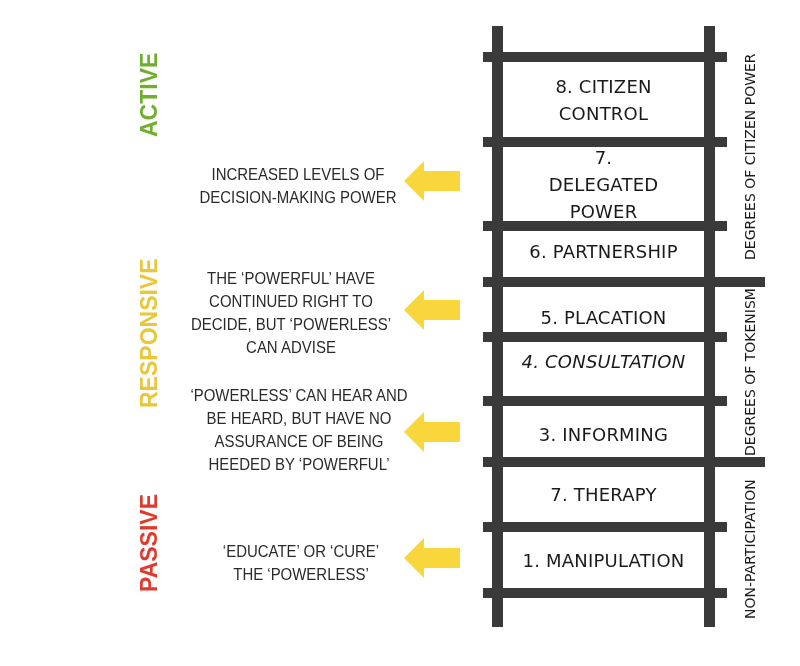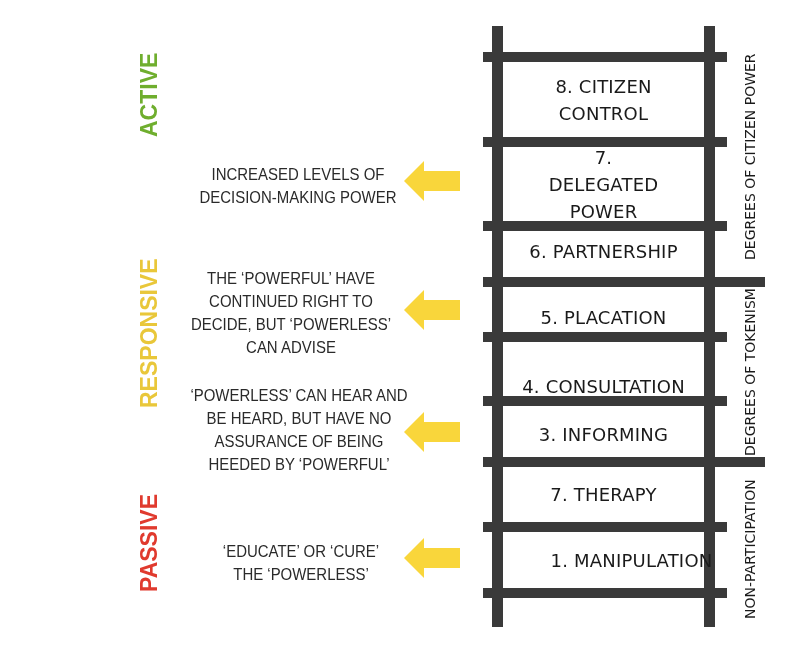--- a/index.html
+++ b/index.html
@@ -48,24 +48,24 @@
 <div class="bar rung" style="top:332px"></div>
 <div class="bar rung" style="top:396px"></div>
 <div class="bar rung divider" style="top:457px"></div>
 <div class="bar rung" style="top:522px"></div>
 <div class="bar rung" style="top:588px"></div>
 
 <div class="rung-label" style="top:62px;height:75px;padding:0 44px;box-sizing:border-box;">8. CITIZEN CONTROL</div>
 <div class="rung-label" style="top:147px;height:74px;padding:0 36px;box-sizing:border-box;">7. DELEGATED POWER</div>
 <div class="rung-label" style="top:231px;height:40px;">6. PARTNERSHIP</div>
 <div class="rung-label" style="top:287px;height:60px;">5. PLACATION</div>
-<div class="rung-label" style="top:359px;height:54px;">4. CONSULTATION</div>
+<div class="rung-label" style="top:334px;height:54px;font-style:italic;">4. CONSULTATION</div>
 <div class="rung-label" style="top:406px;height:57px;">3. INFORMING</div>
 <div class="rung-label" style="top:467px;height:55px;">7. THERAPY</div>
-<div class="rung-label" style="top:532px;height:56px;padding-left:28px;">1. MANIPULATION</div>
+<div class="rung-label" style="top:532px;height:56px;">1. MANIPULATION</div>
 
 <div class="vert section-label" style="top:50px;height:214px;">DEGREES OF CITIZEN POWER</div>
 <div class="vert section-label" style="top:287px;height:170px;">DEGREES OF TOKENISM</div>
 <div class="vert section-label" style="top:470px;height:158px;">NON-PARTICIPATION</div>
 
 <div class="vert level-label" style="top:54px;height:82px;color:#6FAE2E;">ACTIVE</div>
 <div class="vert level-label" style="top:258px;height:150px;color:#E9C73A;">RESPONSIVE</div>
 <div class="vert level-label" style="top:492px;height:102px;color:#E03A2E;">PASSIVE</div>
 
 <div class="desc" style="left:178px;width:240px;top:163px;">INCREASED LEVELS OF DECISION-MAKING POWER</div>

